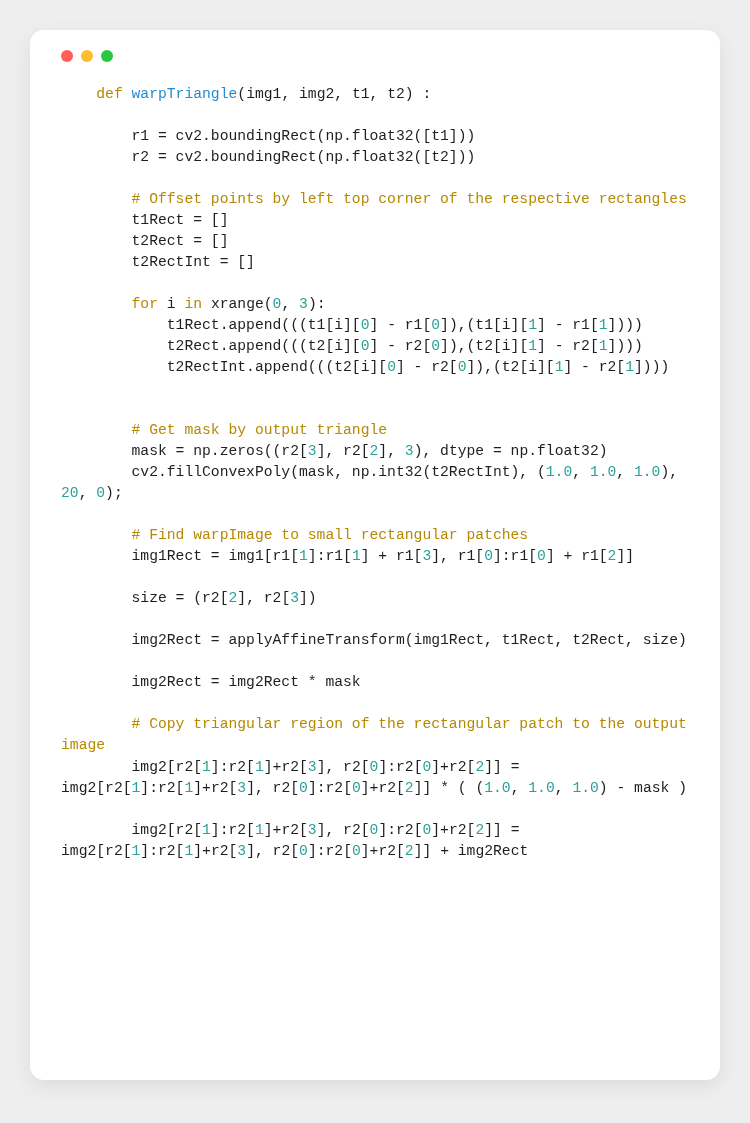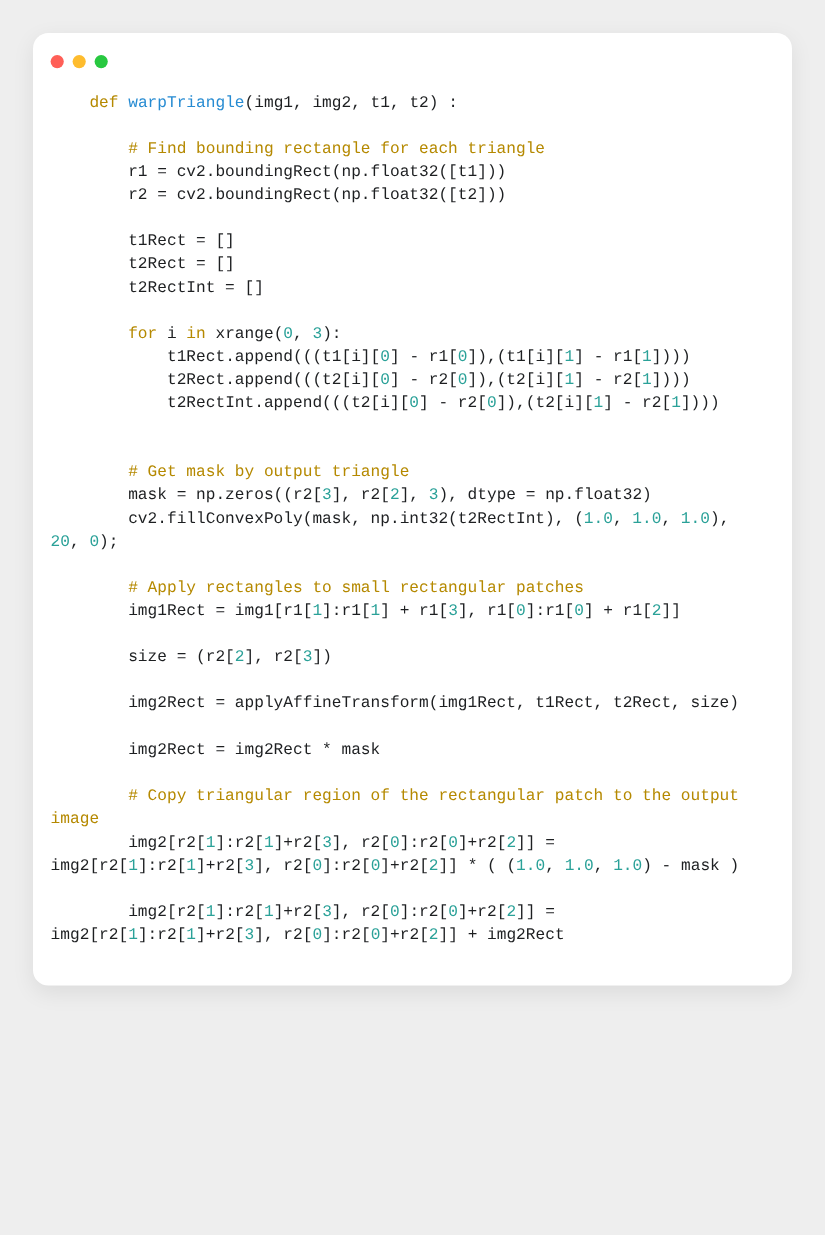--- a/index.html
+++ b/index.html
@@ -11,22 +11,22 @@
   }
   .page {
     width: 750px; height: 1123px;
     background: #eeeeee;
     padding: 30px 30px 40px 30px;
   }
   .card {
     background: #ffffff;
     border-radius: 14px;
     box-shadow: 0 6px 20px rgba(0,0,0,0.08);
-    padding: 20px 22px 28px 16px;
-    height: 866px;
+    padding: 20px 22px 28px 31px;
+    height: 1050px;
     overflow: hidden;
   }
   .dots {
     display: flex;
     gap: 8px;
     margin-bottom: 22px;
   }
   .dot {
     width: 12px; height: 12px;
     border-radius: 50%;
@@ -55,39 +55,39 @@
 
 <div class="page">
   <div class="card">
     <div class="dots">
       <span class="dot red"></span>
       <span class="dot yellow"></span>
       <span class="dot green"></span>
     </div>
     <pre class="code" id="code-out">    <span class="tok-kw">def</span> <span class="tok-def">warpTriangle</span>(img1, img2, t1, t2) :
 
-        <span class="tok-com"># Find bounding rectangle for each triangle</span>
         r1 = cv2.boundingRect(np.float32([t1]))
         r2 = cv2.boundingRect(np.float32([t2]))
 
+        <span class="tok-com"># Offset points by left top corner of the respective rectangles</span>
         t1Rect = []
         t2Rect = []
         t2RectInt = []
 
         <span class="tok-kw">for</span> i <span class="tok-kw">in</span> xrange(<span class="tok-num">0</span>, <span class="tok-num">3</span>):
             t1Rect.append(((t1[i][<span class="tok-num">0</span>] - r1[<span class="tok-num">0</span>]),(t1[i][<span class="tok-num">1</span>] - r1[<span class="tok-num">1</span>])))
             t2Rect.append(((t2[i][<span class="tok-num">0</span>] - r2[<span class="tok-num">0</span>]),(t2[i][<span class="tok-num">1</span>] - r2[<span class="tok-num">1</span>])))
             t2RectInt.append(((t2[i][<span class="tok-num">0</span>] - r2[<span class="tok-num">0</span>]),(t2[i][<span class="tok-num">1</span>] - r2[<span class="tok-num">1</span>])))
 
 
         <span class="tok-com"># Get mask by output triangle</span>
         mask = np.zeros((r2[<span class="tok-num">3</span>], r2[<span class="tok-num">2</span>], <span class="tok-num">3</span>), dtype = np.float32)
         cv2.fillConvexPoly(mask, np.int32(t2RectInt), (<span class="tok-num">1.0</span>, <span class="tok-num">1.0</span>, <span class="tok-num">1.0</span>), <span class="tok-num">20</span>, <span class="tok-num">0</span>);
 
-        <span class="tok-com"># Apply rectangles to small rectangular patches</span>
+        <span class="tok-com"># Find warpImage to small rectangular patches</span>
         img1Rect = img1[r1[<span class="tok-num">1</span>]:r1[<span class="tok-num">1</span>] + r1[<span class="tok-num">3</span>], r1[<span class="tok-num">0</span>]:r1[<span class="tok-num">0</span>] + r1[<span class="tok-num">2</span>]]
 
         size = (r2[<span class="tok-num">2</span>], r2[<span class="tok-num">3</span>])
 
         img2Rect = applyAffineTransform(img1Rect, t1Rect, t2Rect, size)
 
         img2Rect = img2Rect * mask
 
         <span class="tok-com"># Copy triangular region of the rectangular patch to the output image</span>
         img2[r2[<span class="tok-num">1</span>]:r2[<span class="tok-num">1</span>]+r2[<span class="tok-num">3</span>], r2[<span class="tok-num">0</span>]:r2[<span class="tok-num">0</span>]+r2[<span class="tok-num">2</span>]] = img2[r2[<span class="tok-num">1</span>]:r2[<span class="tok-num">1</span>]+r2[<span class="tok-num">3</span>], r2[<span class="tok-num">0</span>]:r2[<span class="tok-num">0</span>]+r2[<span class="tok-num">2</span>]] * ( (<span class="tok-num">1.0</span>, <span class="tok-num">1.0</span>, <span class="tok-num">1.0</span>) - mask )

